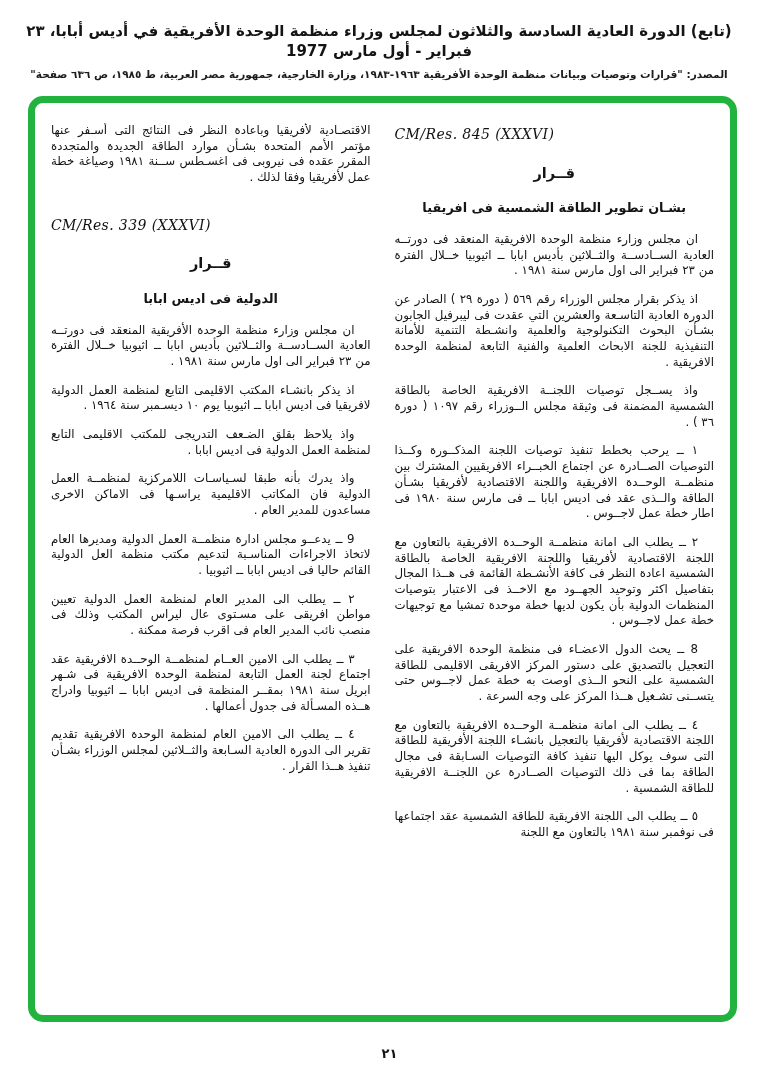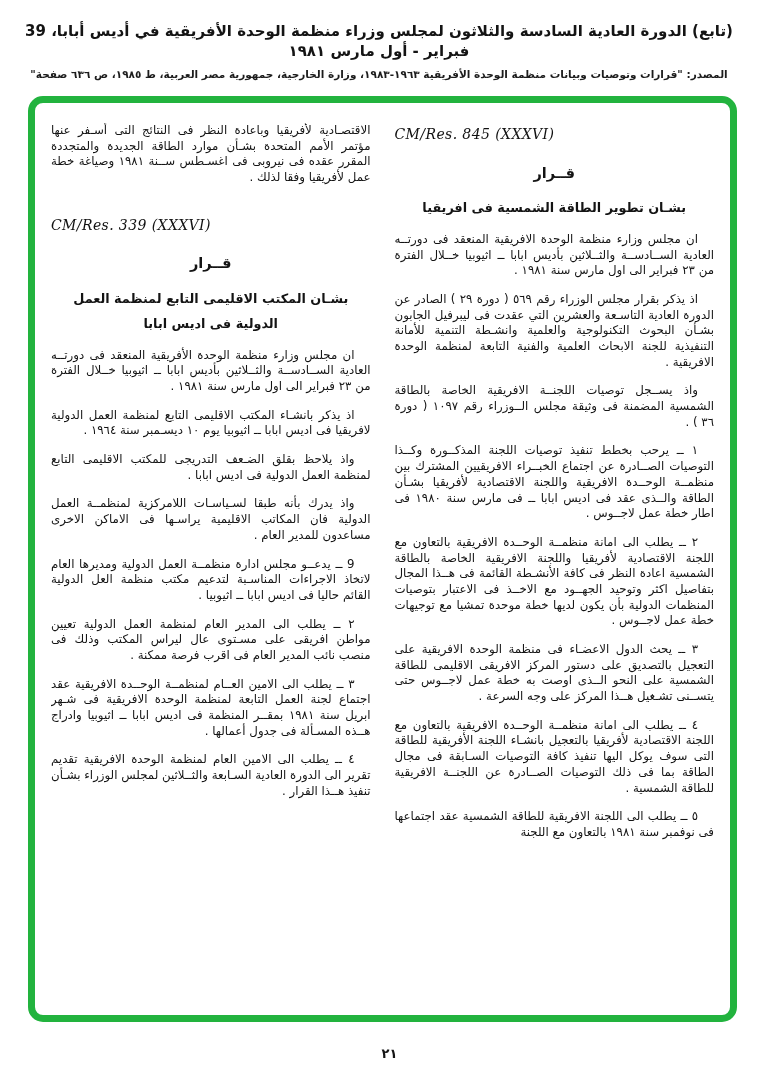--- a/index.html
+++ b/index.html
@@ -106,47 +106,46 @@
   .page-number {
     font-weight: bold;
     font-size: 13px;
     letter-spacing: 4px;
   }
 </style>
 </head>
 <body>
 
 <header class="page-header">
-  <div class="header-line1">(تابع) الدورة العادية السادسة والثلاثون لمجلس وزراء منظمة الوحدة الأفريقية في أديس أبابا، 39 فبراير - أول مارس ١٩٨١</div>
+  <div class="header-line1">(تابع) الدورة العادية السادسة والثلاثون لمجلس وزراء منظمة الوحدة الأفريقية في أديس أبابا، ٢٣ فبراير - أول مارس 1977</div>
   <div class="header-line2">المصدر: "قرارات وتوصيات وبيانات منظمة الوحدة الأفريقية ١٩٦٣-١٩٨٣، وزارة الخارجية، جمهورية مصر العربية، ط ١٩٨٥، ص ٦٣٦ صفحة"</div>
 </header>
 
 <main class="content-frame" style="border-color: rgb(34, 179, 62);">
 
   <section class="col col-right">
     <div class="resolution-id">CM/Res. 845 (XXXVI)</div>
     <div class="res-title">قــرار</div>
     <div class="res-subtitle">بشـان تطوير الطاقة الشمسية فى افريقيا</div>
     <div class="paras">
         <p class="para">ان مجلس وزارء منظمة الوحدة الافريقية المنعقد فى دورتــه العادية الســادســة والثــلاثين بأديس ابابا ــ اثيوبيا خــلال الفترة من ٢٣ فبراير الى اول مارس سنة ١٩٨١ .</p>
         <p class="para">اذ يذكر بقرار مجلس الوزراء رقم ٥٦٩ ( دورة ٢٩ ) الصادر عن الدورة العادية التاسـعة والعشرين التي عقدت فى ليبرفيل الجابون بشـأن البحوث التكنولوجية والعلمية وانشـطة التنمية للأمانة التنفيذية للجنة الابحاث العلمية والفنية التابعة لمنظمة الوحدة الافريقية .</p>
         <p class="para">واذ يســجل توصيات اللجنــة الافريقية الخاصة بالطاقة الشمسية المضمنة فى وثيقة مجلس الــوزراء رقم ١٠٩٧ ( دورة ٣٦ ) .</p>
         <p class="para">١ ــ يرحب بخطط تنفيذ توصيات اللجنة المذكــورة وكــذا التوصيات الصــادرة عن اجتماع الخبــراء الافريقيين المشترك بين منظمــة الوحــدة الافريقية واللجنة الاقتصادية لأفريقيا بشـأن الطاقة والــذى عقد فى اديس ابابا ــ فى مارس سنة ١٩٨٠ فى اطار خطة عمل لاجــوس .</p>
         <p class="para">٢ ــ يطلب الى امانة منظمــة الوحــدة الافريقية بالتعاون مع اللجنة الاقتصادية لأفريقيا واللجنة الافريقية الخاصة بالطاقة الشمسية اعادة النظر فى كافة الأنشـطة القائمة فى هــذا المجال بتفاصيل اكثر وتوحيد الجهــود مع الاخــذ فى الاعتبار بتوصيات المنظمات الدولية بأن يكون لديها خطة موحدة تمشيا مع توجيهات خطة عمل لاجــوس .</p>
-        <p class="para">٣ ــ يحث الدول الاعضـاء فى منظمة الوحدة الافريقية على التعجيل بالتصديق على دستور المركز الافريقى الاقليمى للطاقة الشمسية على النحو الــذى اوصت به خطة عمل لاجــوس حتى يتســنى تشـغيل هــذا المركز على وجه السرعة .</p>
+        <p class="para">8 ــ يحث الدول الاعضـاء فى منظمة الوحدة الافريقية على التعجيل بالتصديق على دستور المركز الافريقى الاقليمى للطاقة الشمسية على النحو الــذى اوصت به خطة عمل لاجــوس حتى يتســنى تشـغيل هــذا المركز على وجه السرعة .</p>
         <p class="para">٤ ــ يطلب الى امانة منظمــة الوحــدة الافريقية بالتعاون مع اللجنة الاقتصادية لأفريقيا بالتعجيل بانشـاء اللجنة الأفريقية للطاقة التى سوف يوكل اليها تنفيذ كافة التوصيات السـابقة فى مجال الطاقة بما فى ذلك التوصيات الصــادرة عن اللجنــة الافريقية للطاقة الشمسية .</p>
         <p class="para">٥ ــ يطلب الى اللجنة الافريقية للطاقة الشمسية عقد اجتماعها فى نوفمبر سنة ١٩٨١ بالتعاون مع اللجنة</p>
       </div>
   </section>
 
   <section class="col col-left">
     <p class="para para-continuation">الاقتصـادية لأفريقيا وباعادة النظر فى النتائج التى أسـفر عنها مؤتمر الأمم المتحدة بشـأن موارد الطاقة الجديدة والمتجددة المقرر عقده فى نيروبى فى اغسـطس ســنة ١٩٨١ وصياغة خطة عمل لأفريقيا وفقا لذلك .</p>
     <div class="resolution-id">CM/Res. 339 (XXXVI)</div>
     <div class="res-title">قــرار</div>
-    <div class="res-subtitle">بشـان المكتب الاقليمى التابع لمنظمة العمل</div>
     <div class="res-subtitle">الدولية فى اديس ابابا</div>
     <div class="paras">
         <p class="para">ان مجلس وزارء منظمة الوحدة الأفريقية المنعقد فى دورتــه العادية الســادســة والثــلاثين بأديس ابابا ــ اثيوبيا خــلال الفترة من ٢٣ فبراير الى اول مارس سنة ١٩٨١ .</p>
         <p class="para">اذ يذكر بانشـاء المكتب الاقليمى التابع لمنظمة العمل الدولية لافريقيا فى اديس ابابا ــ اثيوبيا يوم ١٠ ديسـمبر سنة ١٩٦٤ .</p>
         <p class="para">واذ يلاحظ بقلق الضـعف التدريجى للمكتب الاقليمى التابع لمنظمة العمل الدولية فى اديس ابابا .</p>
         <p class="para">واذ يدرك بأنه طبقا لسـياسـات اللامركزية لمنظمــة العمل الدولية فان المكاتب الاقليمية يراسـها فى الاماكن الاخرى مساعدون للمدير العام .</p>
         <p class="para">9 ــ يدعــو مجلس ادارة منظمــة العمل الدولية ومديرها العام لاتخاذ الاجراءات المناسـبة لتدعيم مكتب منظمة العل الدولية القائم حاليا فى اديس ابابا ــ اثيوبيا .</p>
         <p class="para">٢ ــ يطلب الى المدير العام لمنظمة العمل الدولية تعيين مواطن افريقى على مسـتوى عال ليراس المكتب وذلك فى منصب نائب المدير العام فى اقرب فرصة ممكنة .</p>
         <p class="para">٣ ــ يطلب الى الامين العــام لمنظمــة الوحــدة الافريقية عقد اجتماع لجنة العمل التابعة لمنظمة الوحدة الافريقية فى شـهر ابريل سنة ١٩٨١ بمقــر المنظمة فى اديس ابابا ــ اثيوبيا وادراج هــذه المسـألة فى جدول أعمالها .</p>
         <p class="para">٤ ــ يطلب الى الامين العام لمنظمة الوحدة الافريقية تقديم تقرير الى الدورة العادية السـابعة والثــلاثين لمجلس الوزراء بشـأن تنفيذ هــذا القرار .</p>

